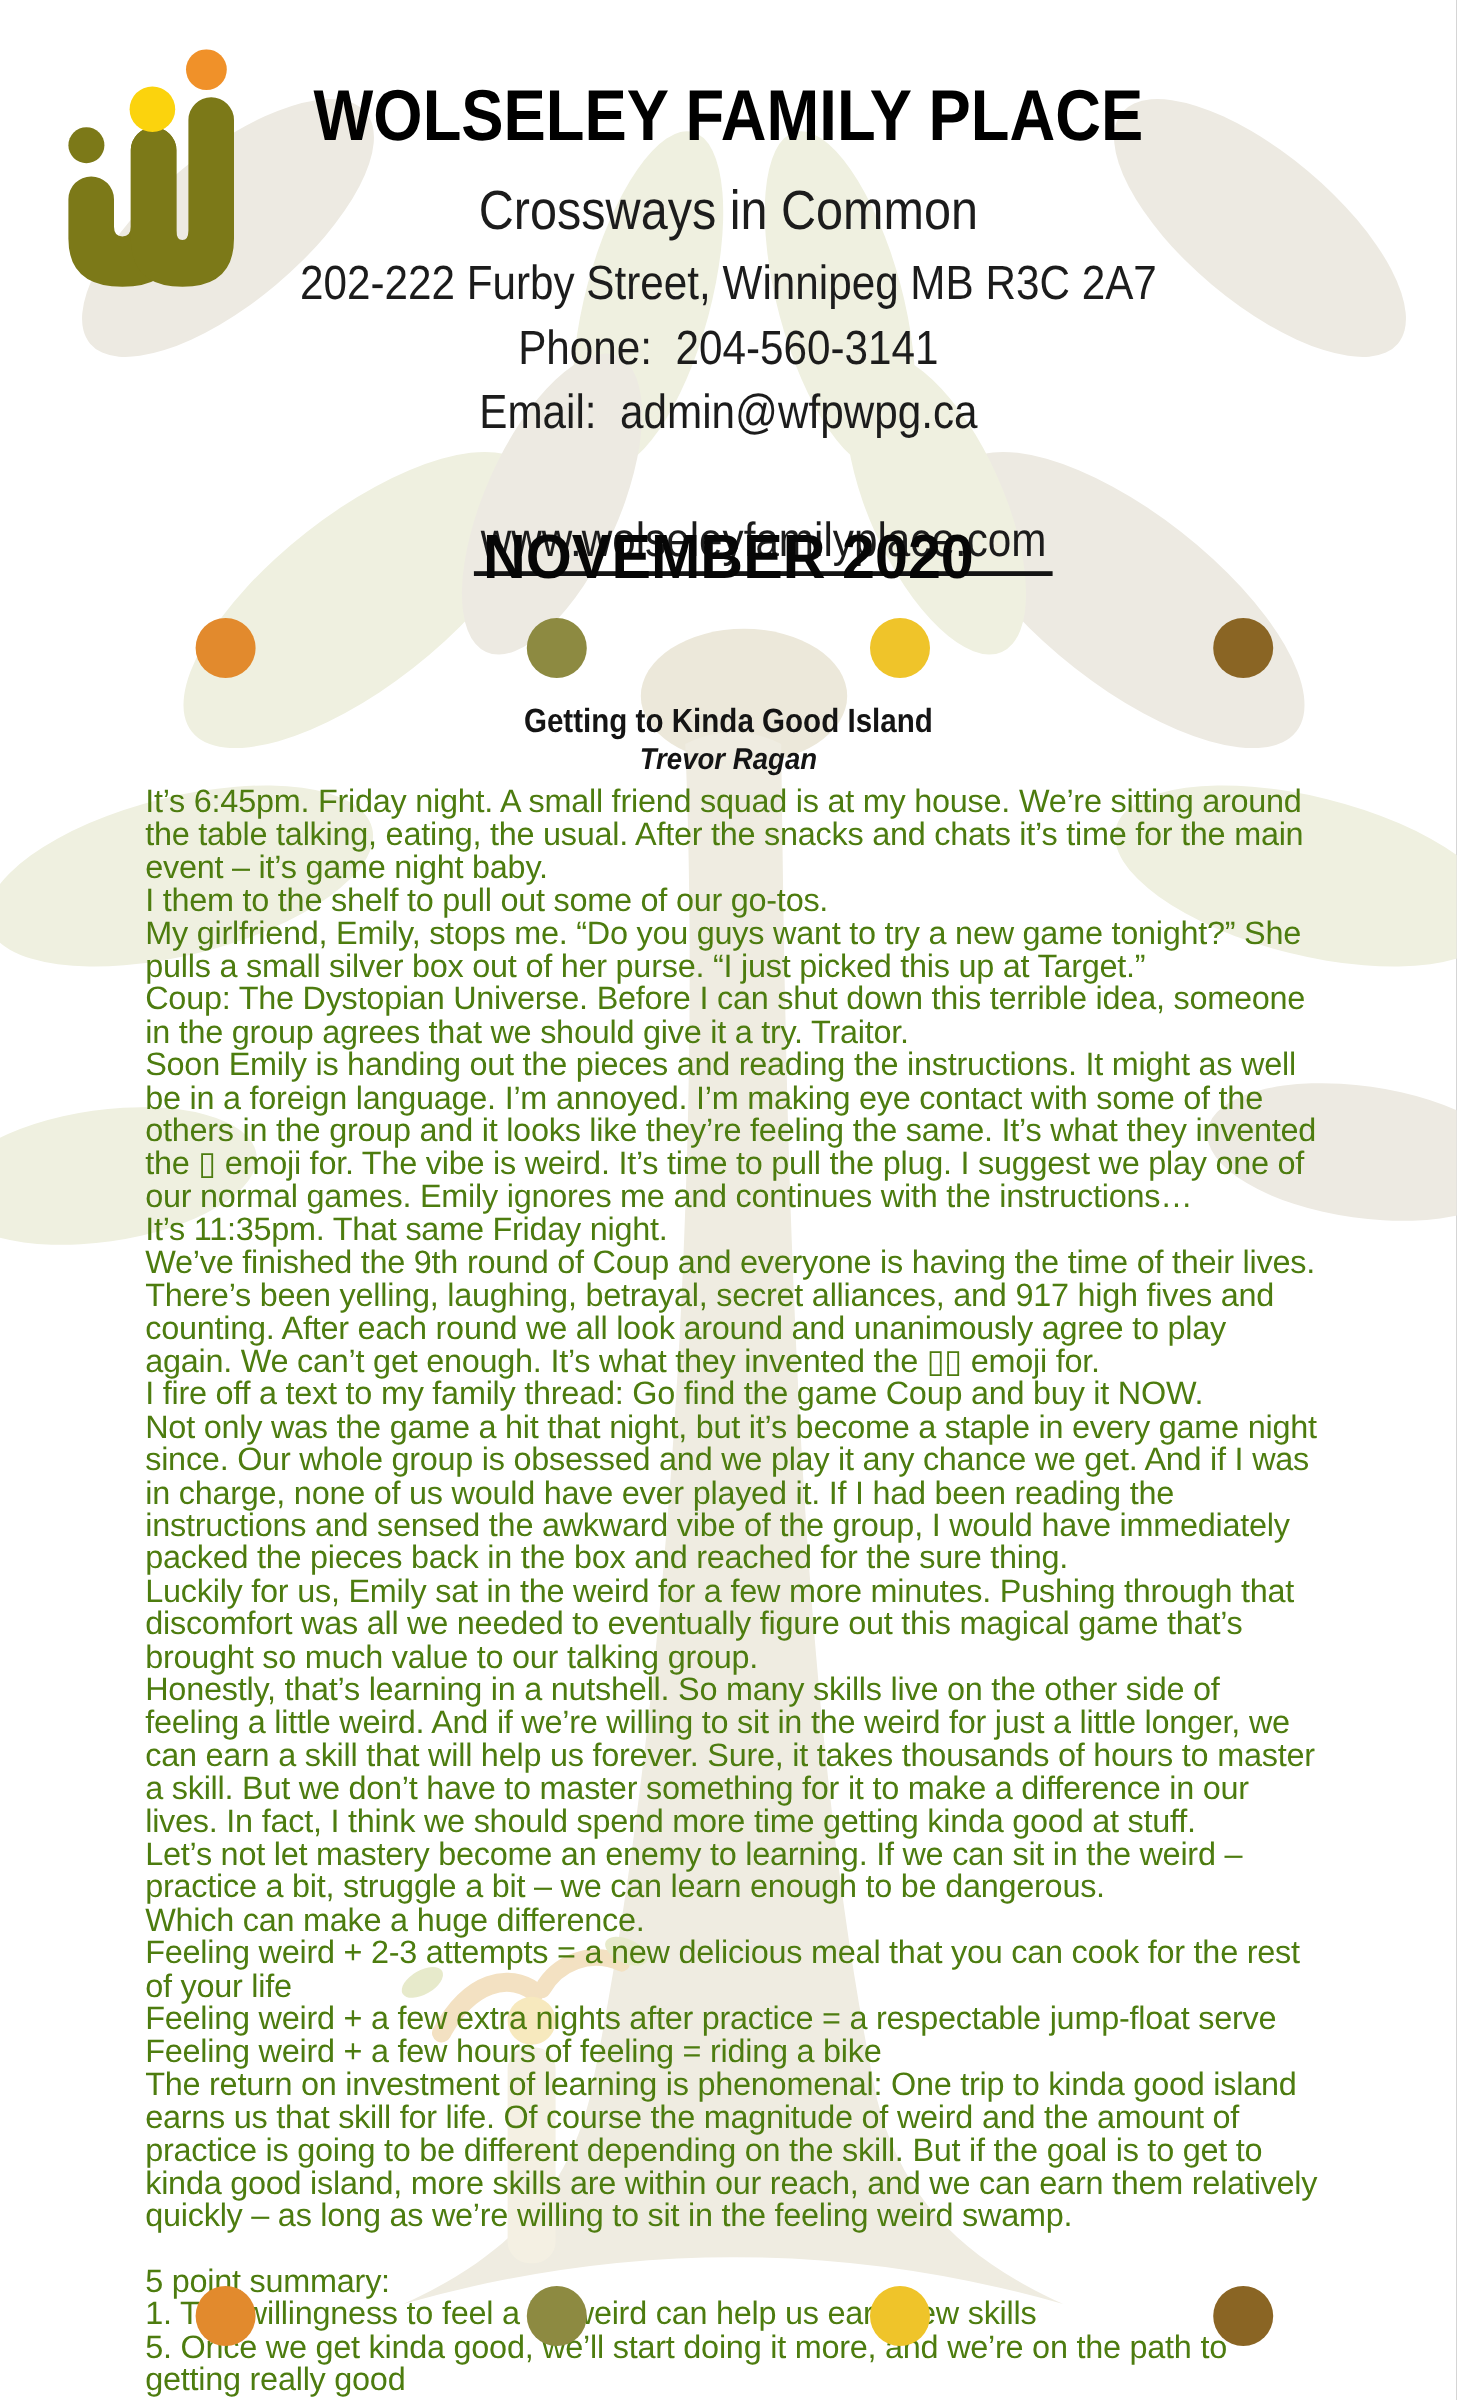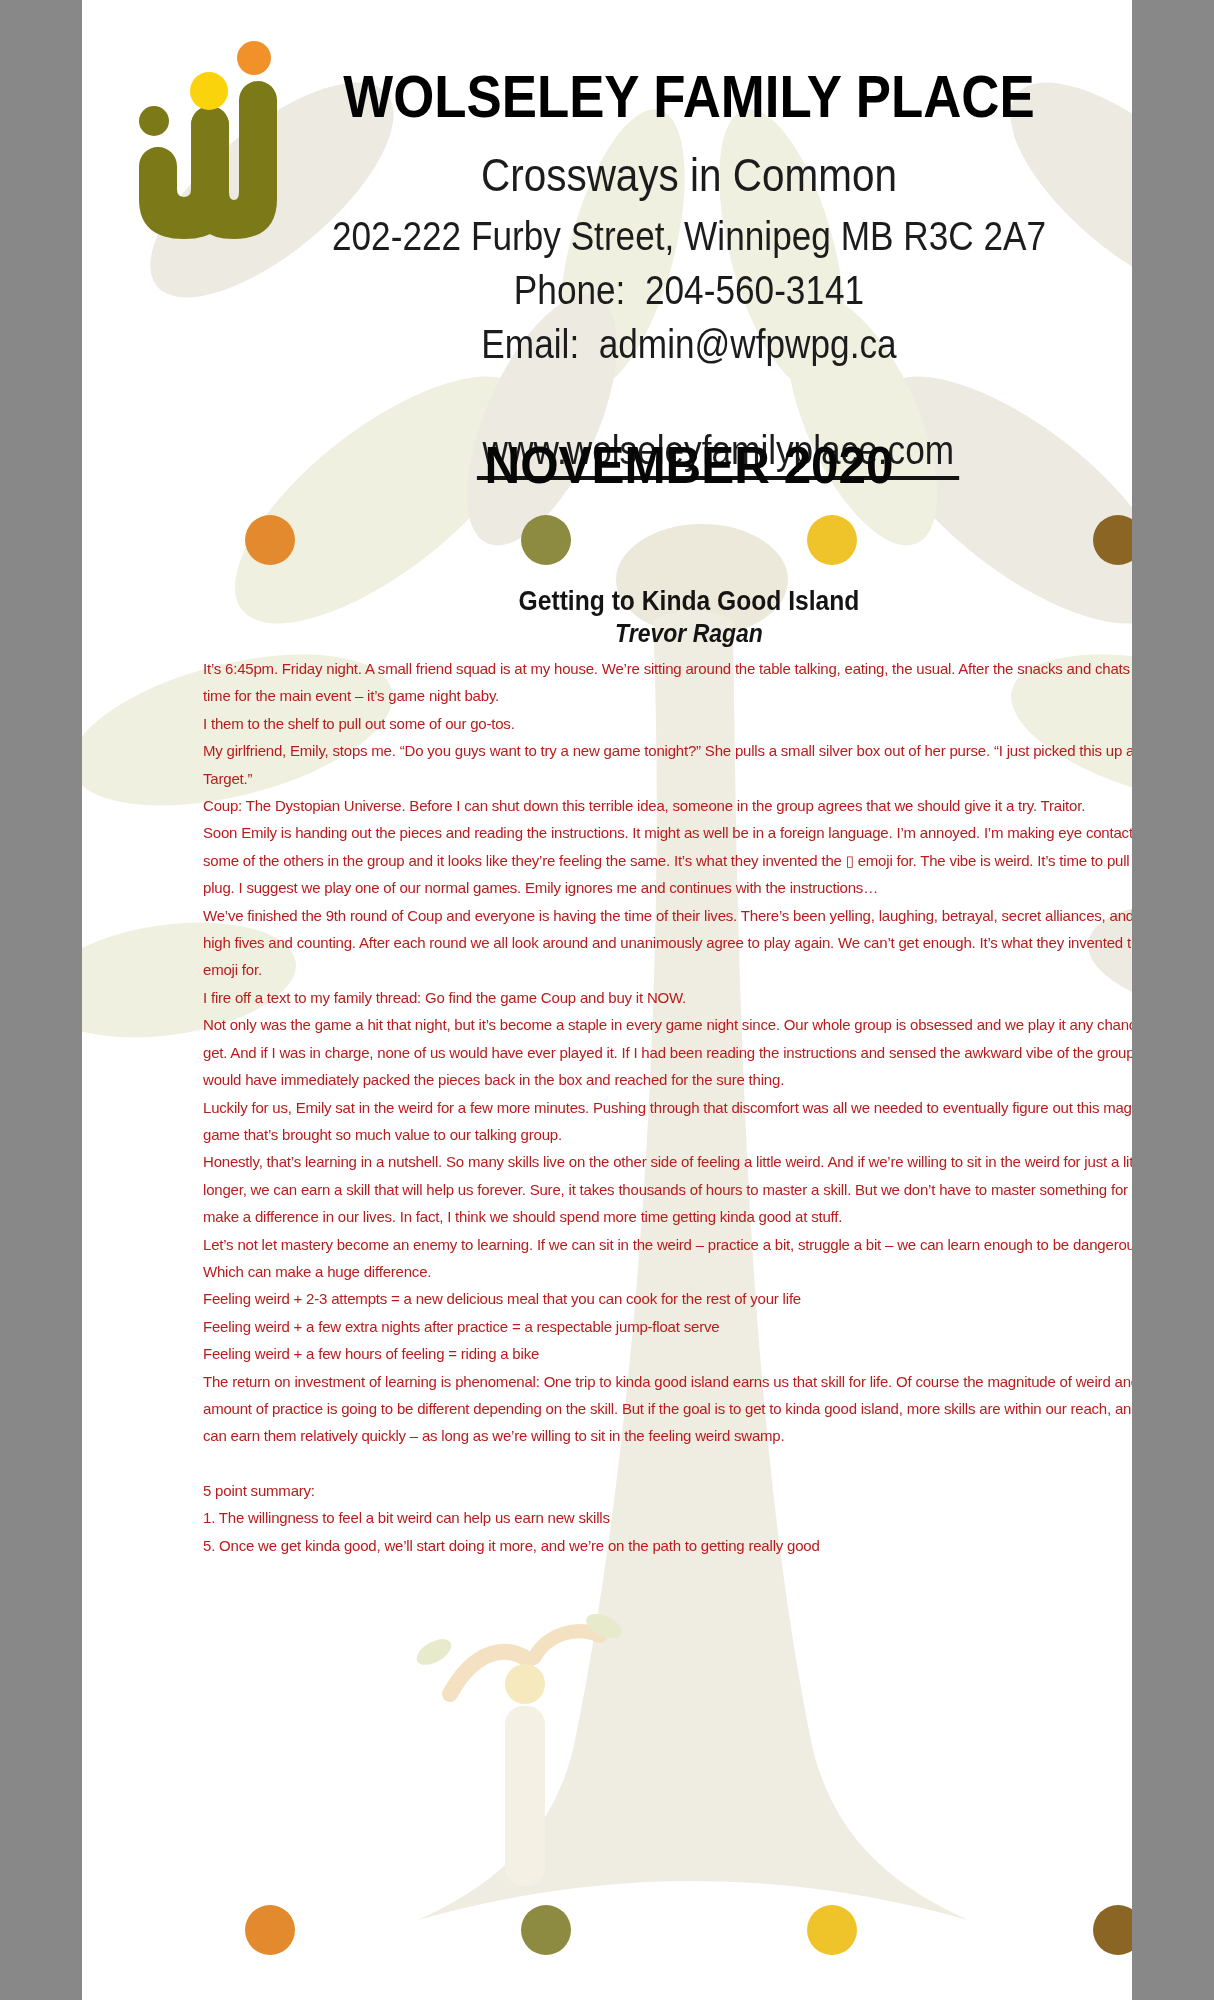--- a/index.html
+++ b/index.html
@@ -1,18 +1,18 @@
 <!DOCTYPE html>
 <html><head>
 <meta charset="utf-8">
 <style>
   html,body{margin:0;padding:0;background:#888;}
   .page{
     position:relative;
-    width:1050px;height:2000px;
+    width:1214px;height:2000px;
     margin:0 auto;
     background:#ffffff;
     overflow:hidden;
     font-family:"Liberation Sans", sans-serif;
   }
   .watermark{position:absolute;left:0;top:0;z-index:0;}
   .content-layer{position:absolute;left:0;top:0;width:1214px;height:2000px;z-index:1;}
 
   .hdr-line{
     position:absolute;left:0;width:100%;
@@ -39,22 +39,22 @@
     font-size:28px;font-weight:bold;color:#141414;
     transform:scaleX(0.88);transform-origin:50% 50%;line-height:1.1;
   }
   .article-author{
     position:absolute;left:0;top:620px;width:100%;text-align:center;
     font-size:25px;font-weight:bold;font-style:italic;color:#141414;
     transform:scaleX(0.92);transform-origin:50% 50%;line-height:1.1;
   }
   .article-body{
     position:absolute;left:121px;top:655px;width:978px;
-    font-size:15px;line-height:27.4px;letter-spacing:-0.2px;
-    color:#b91c1c;
+    font-size:27px;line-height:27.4px;letter-spacing:-0.2px;
+    color:#4d7c0f;
   }
   .article-body p{margin:0;padding:0;}
   .article-body p.blank{height:27px;}
 
   .dot{
     position:absolute;width:50px;height:50px;border-radius:50%;
     display:block;
   }
 </style>
 </head>
@@ -119,20 +119,21 @@
     <div class="hdr-line issue">NOVEMBER 2020</div>
 
     <div class="article-title">Getting to Kinda Good Island</div>
     <div class="article-author">Trevor Ragan</div>
     <div class="article-body">
         <p>It’s 6:45pm. Friday night. A small friend squad is at my house. We’re sitting around the table talking, eating, the usual. After the snacks and chats it’s time for the main event – it’s game night baby.</p>
         <p>I them to the shelf to pull out some of our go-tos.</p>
         <p>My girlfriend, Emily, stops me. “Do you guys want to try a new game tonight?” She pulls a small silver box out of her purse. “I just picked this up at Target.”</p>
         <p>Coup: The Dystopian Universe. Before I can shut down this terrible idea, someone in the group agrees that we should give it a try. Traitor.</p>
         <p>Soon Emily is handing out the pieces and reading the instructions. It might as well be in a foreign language. I’m annoyed. I’m making eye contact with some of the others in the group and it looks like they’re feeling the same. It’s what they invented the ▯ emoji for. The vibe is weird. It’s time to pull the plug. I suggest we play one of our normal games. Emily ignores me and continues with the instructions…</p>
+        <p>It’s 11:35pm. That same Friday night.</p>
         <p>We’ve finished the 9th round of Coup and everyone is having the time of their lives. There’s been yelling, laughing, betrayal, secret alliances, and 917 high fives and counting. After each round we all look around and unanimously agree to play again. We can’t get enough. It’s what they invented the ▯▯ emoji for.</p>
         <p>I fire off a text to my family thread: Go find the game Coup and buy it NOW.</p>
         <p>Not only was the game a hit that night, but it’s become a staple in every game night since. Our whole group is obsessed and we play it any chance we get. And if I was in charge, none of us would have ever played it. If I had been reading the instructions and sensed the awkward vibe of the group, I would have immediately packed the pieces back in the box and reached for the sure thing.</p>
         <p>Luckily for us, Emily sat in the weird for a few more minutes. Pushing through that discomfort was all we needed to eventually figure out this magical game that’s brought so much value to our talking group.</p>
         <p>Honestly, that’s learning in a nutshell. So many skills live on the other side of feeling a little weird. And if we’re willing to sit in the weird for just a little longer, we can earn a skill that will help us forever. Sure, it takes thousands of hours to master a skill. But we don’t have to master something for it to make a difference in our lives. In fact, I think we should spend more time getting kinda good at stuff.</p>
         <p>Let’s not let mastery become an enemy to learning. If we can sit in the weird – practice a bit, struggle a bit – we can learn enough to be dangerous.</p>
         <p>Which can make a huge difference.</p>
         <p>Feeling weird + 2-3 attempts = a new delicious meal that you can cook for the rest of your life</p>
         <p>Feeling weird + a few extra nights after practice = a respectable jump-float serve</p>
         <p>Feeling weird + a few hours of feeling = riding a bike</p>

